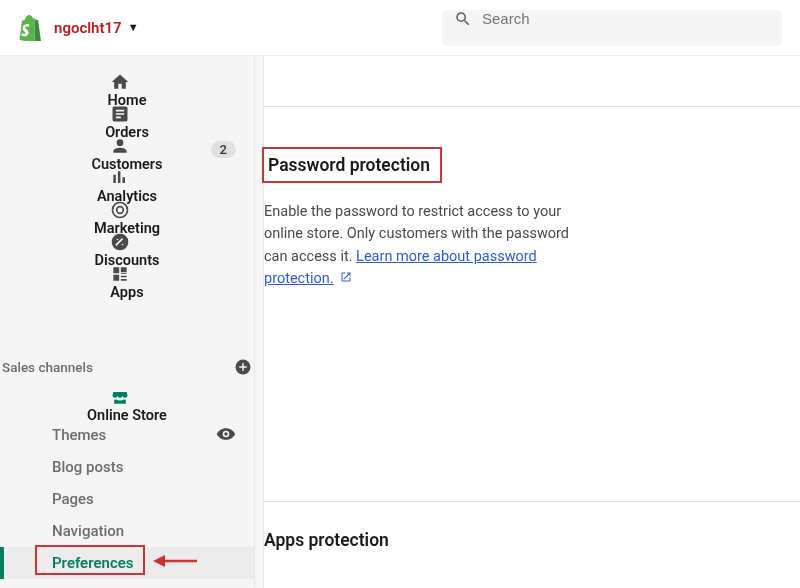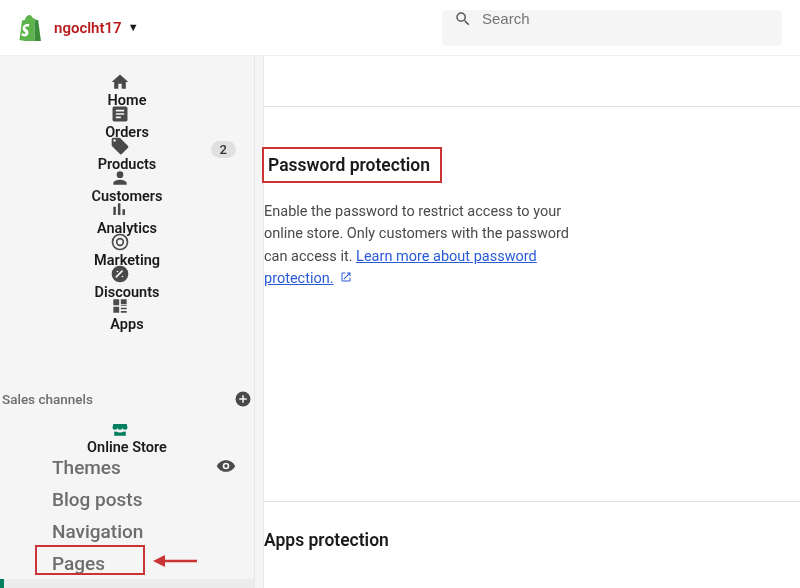--- a/index.html
+++ b/index.html
@@ -15,21 +15,21 @@
   .searchwrap input { border: none; background: transparent; outline: none; font-size: 15px; color: #444; width: 100%; }
   .body { display: flex; height: calc(100% - 56px); }
   .sidebar { width: 255px; background: #f5f5f5; padding: 16px 0 0 0; border-right: 1px solid #e8e8e8; position: relative; }
   .nav-item { display: flex; align-items: center; height: 32px; padding: 0 18px; font-size: 14.5px; font-weight: 600; color: #1a1a1a; cursor: pointer; flex-direction: column; }
   .nav-item .icon { width: 20px; height: 20px; margin-right: 14px; fill: #4a4a4a; display: flex; align-items: center; justify-content: center; }
   .badge { margin-left: auto; background: #e0e0e0; color: #333; font-size: 13px; font-weight: 500; border-radius: 10px; padding: 1px 9px; }
   .section-header { display: flex; align-items: center; padding: 0 2px; margin-top: 57px; height: 28px; font-size: 13.5px; font-weight: 500; color: #6d6d6d; }
   .section-header .add { margin-left: auto; width: 18px; height: 18px; }
   .nav-item.channel { margin-top: 6px; }
   .nav-item.channel .eye { margin-left: auto; width: 20px; height: 20px; fill: #4a4a4a; }
-  .sub-item { display: flex; align-items: center; height: 32px; padding-left: 52px; font-size: 19px; font-weight: 500; color: #6d6d6d; cursor: pointer; }
+  .sub-item { display: flex; align-items: center; height: 32px; padding-left: 52px; font-size: 15px; font-weight: 500; color: #6d6d6d; cursor: pointer; }
   .sub-item.selected { background: #ececec; color: #048060; font-weight: 600; position: relative; }
   .sub-item.selected::before { content: ""; position: absolute; left: 0; top: 0; bottom: 0; width: 4px; background: #048060; }
   .sub-highlight { position: absolute; border: 2px solid #c93434; pointer-events: none; }
   .arrow { position: absolute; }
   .main { flex: 1; background: #fff; padding: 50px 0 0 0; border-left: 1px solid #e8e8e8; margin-left: 8px; }
   .divider { height: 1px; background: #e0e0e0; margin: 0 0 40px 0; width: 100%; }
   .section { padding: 0 0 0 0; margin-left: 0; }
   .section h2 { font-size: 17.5px; font-weight: 600; color: #1a1a1a; display: inline-block; padding: 6px 10px 6px 4px; }
   .h2box { border: 2.5px solid #c93434; display: inline-block; margin-left: -4px; margin-bottom: 18px; }
   .section p { font-size: 14.5px; color: #4a4a4a; line-height: 1.55; max-width: 310px; }
@@ -75,28 +75,20 @@
       <span>Home</span>
     </div>
     <div class="nav-item">
       <span class="icon">
           <svg viewBox="0 0 24 24">
             <path d="M19 3H5a2 2 0 00-2 2v14a2 2 0 002 2h14a2 2 0 002-2V5a2 2 0 00-2-2zM7 7h10v2H7zm0 4h10v2H7zm0 4h6v2H7z"></path>
           </svg>
         </span>
       <span>Orders</span>
       <span class="badge">2</span>
-    </div>
-    <div class="nav-item">
-      <span class="icon">
-          <svg viewBox="0 0 24 24">
-            <path d="M21.41 11.58l-9-9A2 2 0 0011 2H4a2 2 0 00-2 2v7a2 2 0 00.59 1.42l9 9a2 2 0 002.82 0l7-7a2 2 0 000-2.84zM5.5 7A1.5 1.5 0 117 5.5 1.5 1.5 0 015.5 7z"></path>
-          </svg>
-        </span>
-      <span>Products</span>
     </div>
     <div class="nav-item">
       <span class="icon">
           <svg viewBox="0 0 24 24">
             <path d="M12 12a4 4 0 10-4-4 4 4 0 004 4zm0 2c-2.67 0-8 1.34-8 4v2h16v-2c0-2.66-5.33-4-8-4z"></path>
           </svg>
         </span>
       <span>Customers</span>
     </div>
     <div class="nav-item">
@@ -157,24 +149,24 @@
       </span>
     </div>
 
     <div class="sub-item">
         <span>Themes</span>
       </div>
     <div class="sub-item">
         <span>Blog posts</span>
       </div>
     <div class="sub-item">
-        <span>Navigation</span>
+        <span>Pages</span>
       </div>
     <div class="sub-item">
-        <span>Pages</span>
+        <span>Navigation</span>
       </div>
     <div class="sub-item selected">
         <span>Preferences</span>
       </div>
 
     <div class="sub-highlight" style="left:35px; top:489px; width:110px; height:30px;"></div>
     <svg class="arrow" style="left:153px; top:496px; width:44px; height:18px;" viewBox="0 0 44 18">
         <line x1="44" y1="9" x2="8" y2="9" stroke="#c93434" stroke-width="2.5"></line>
         <polygon points="0,9 12,3 12,15" fill="#c93434"></polygon>
       </svg>

